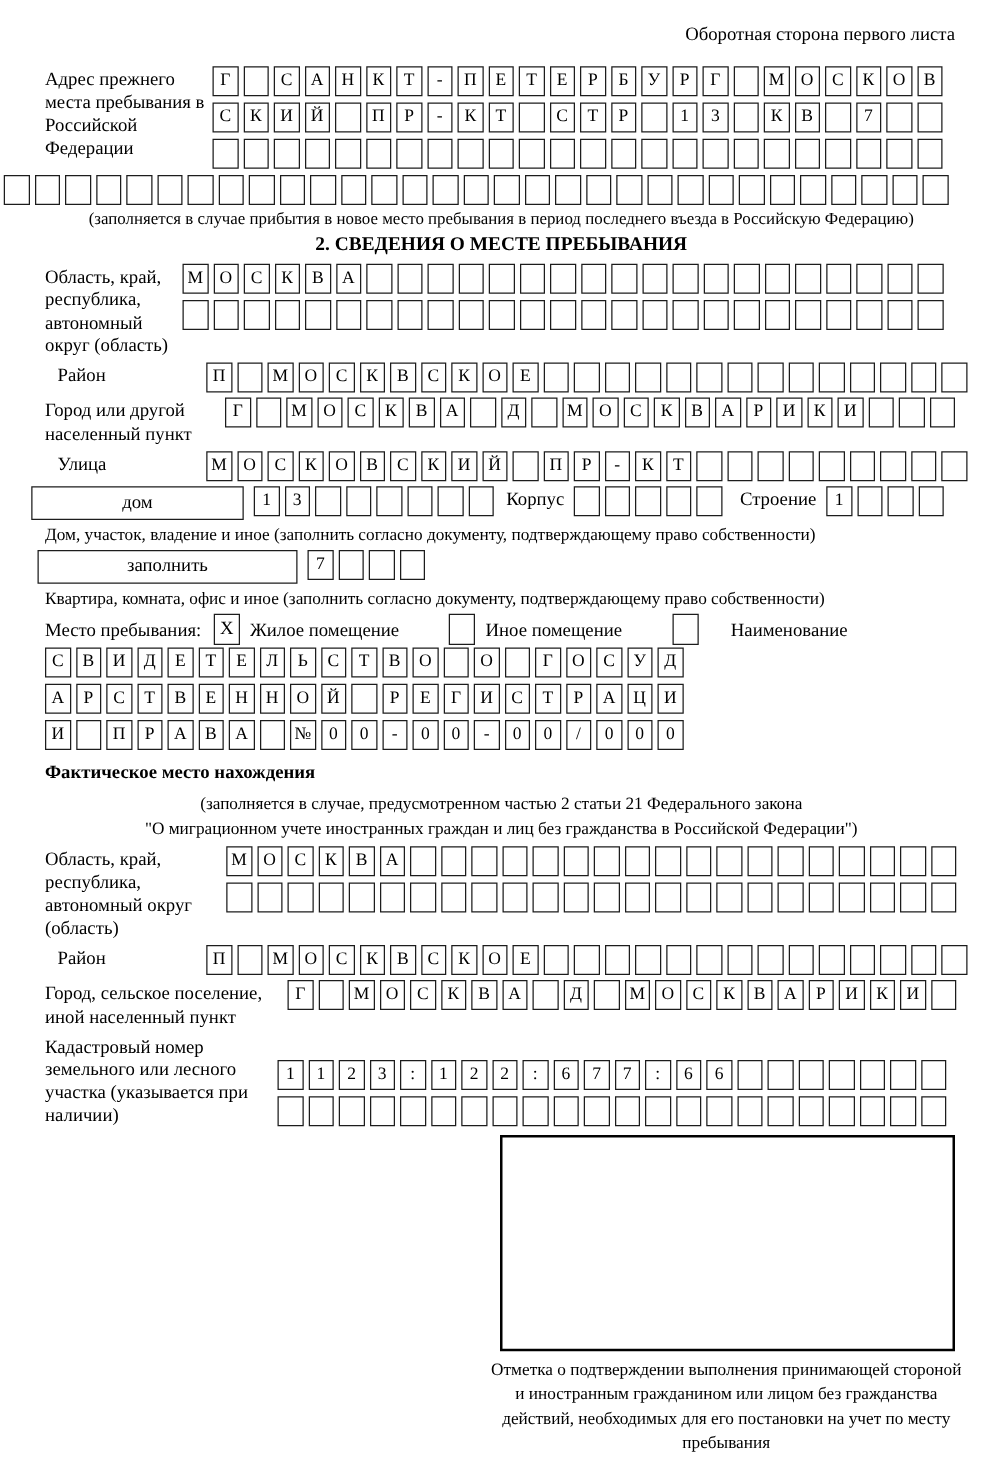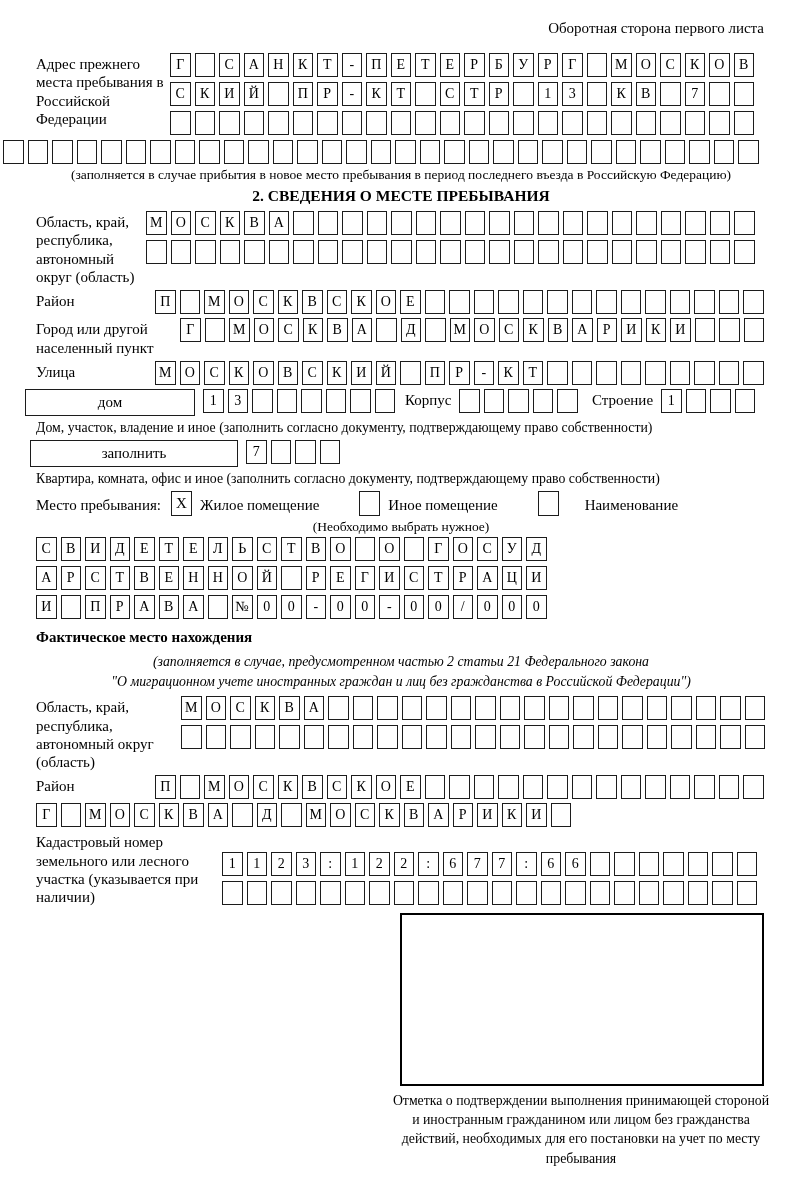--- a/index.html
+++ b/index.html
@@ -4,35 +4,35 @@
 <style>
   html,body{margin:0;padding:0;background:#ffffff;}
   body{width:800px;height:1180px;overflow:hidden;color:#000;
        font-family:"Liberation Serif","DejaVu Serif",serif;}
   .page{box-sizing:border-box;width:800px;height:1104px;padding:6px 34px 0 36px;position:relative;border-radius:21px;}
 
   .header-note{text-align:right;font-size:15px;margin:14px 2px 16px 0;}
 
   .frow{display:flex;align-items:flex-start;margin-bottom:4px;}
   .label{font-size:15px;line-height:1.22;flex:none;padding-top:2px;}
-  .w134{width:134px;} .w110{width:110px;} .w119{width:119px;} .w144{width:144px;}
+  .w134{width:134px;} .w110{width:110px;} .w119{width:119px;margin-left:10px;} .w144{width:144px;}
   .w216{width:216px;} .w145{width:145px;} .w194{width:194px;} .w186{width:186px;}
 
   .cellcol{display:flex;flex-direction:column;gap:5px;}
   .cells{display:flex;gap:4px;flex:none;}
   .cell{box-sizing:border-box;flex:none;width:20.5px;height:24px;border:1.6px solid #1c1c1c;
         display:flex;align-items:center;justify-content:center;
         font-size:14px;line-height:1;}
   .overhang{margin-left:-33px;margin-top:5px;}
 
   .caption{text-align:center;font-size:13.5px;margin:3px 0 2px 0;line-height:1.2;}
   .caption-left{font-size:13.8px;margin:2px 0 3px 0;line-height:1.2;}
   .h2{font-weight:bold;text-align:center;font-size:15.5px;margin:4px 0 6px 0;}
   .h3{font-weight:bold;text-align:left;font-size:15px;margin:10px 0 6px 0;}
-  .note-center{text-align:center;font-size:13.8px;line-height:1.45;margin-bottom:4px;font-style:italic;}
+  .note-center{text-align:center;font-size:13.8px;line-height:1.45;margin-bottom:4px;}
 
   .wide-box{box-sizing:border-box;border:1.7px solid #1c1c1c;height:27px;display:flex;
             align-items:center;justify-content:center;font-size:15px;flex:none;}
   .house-box{width:170px;margin-left:-11px;}
   .apt-box{width:208px;margin-left:-6px;}
   .inline-lab{font-size:15px;padding-top:3px;flex:none;}
 
   .chk-row{display:flex;align-items:center;margin:4px 0 2px 0;}
   .checkbox{box-sizing:border-box;width:21px;height:25px;border:1.6px solid #1c1c1c;flex:none;
             display:flex;align-items:center;justify-content:center;font-size:15px;}
@@ -379,21 +379,20 @@
     <div class="inline-lab">Жилое помещение</div>
     <div class="gap40"></div>
     <div class="checkbox"></div>
     <div class="gap8"></div>
     <div class="inline-lab">Иное помещение</div>
     <div class="gap40"></div>
     <div class="checkbox"></div>
     <div class="gap26"></div>
     <div class="inline-lab">Наименование</div>
   </div>
-  <div class="caption">(Необходимо выбрать нужное)</div>
 
   <div class="frow">
     <div class="cellcol">
       <div class="cells">
           <span class="cell">С</span>
           <span class="cell">В</span>
           <span class="cell">И</span>
           <span class="cell">Д</span>
           <span class="cell">Е</span>
           <span class="cell">Т</span>
@@ -551,20 +550,21 @@
         <span class="cell"></span>
         <span class="cell"></span>
         <span class="cell"></span>
         <span class="cell"></span>
         <span class="cell"></span>
         <span class="cell"></span>
       </div>
   </div>
 
   <div class="frow">
+    <div class="label w194">Город, сельское поселение, иной населенный пункт</div>
     <div class="cells">
         <span class="cell">Г</span>
         <span class="cell"></span>
         <span class="cell">М</span>
         <span class="cell">О</span>
         <span class="cell">С</span>
         <span class="cell">К</span>
         <span class="cell">В</span>
         <span class="cell">А</span>
         <span class="cell"></span>

